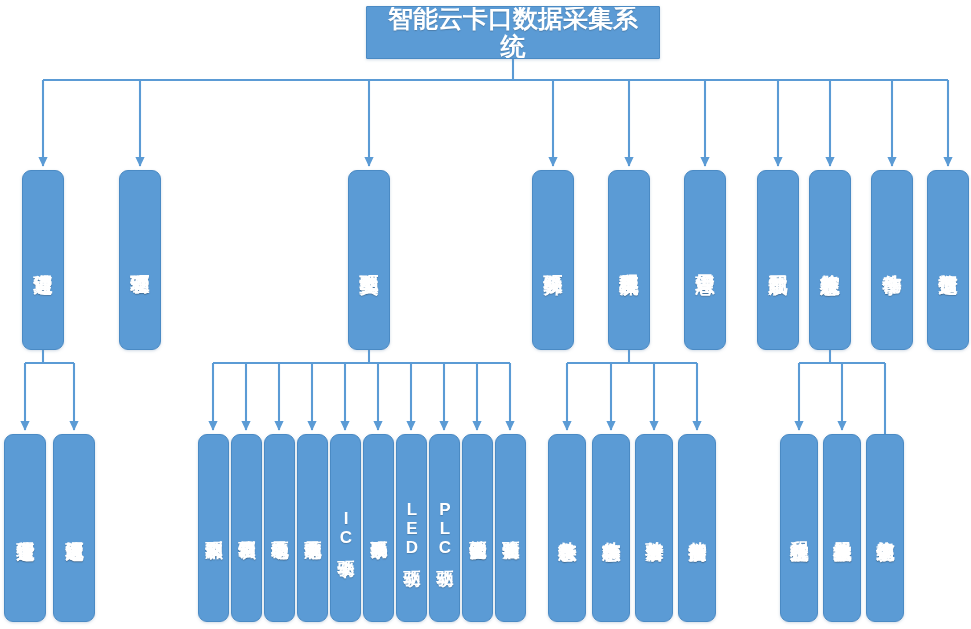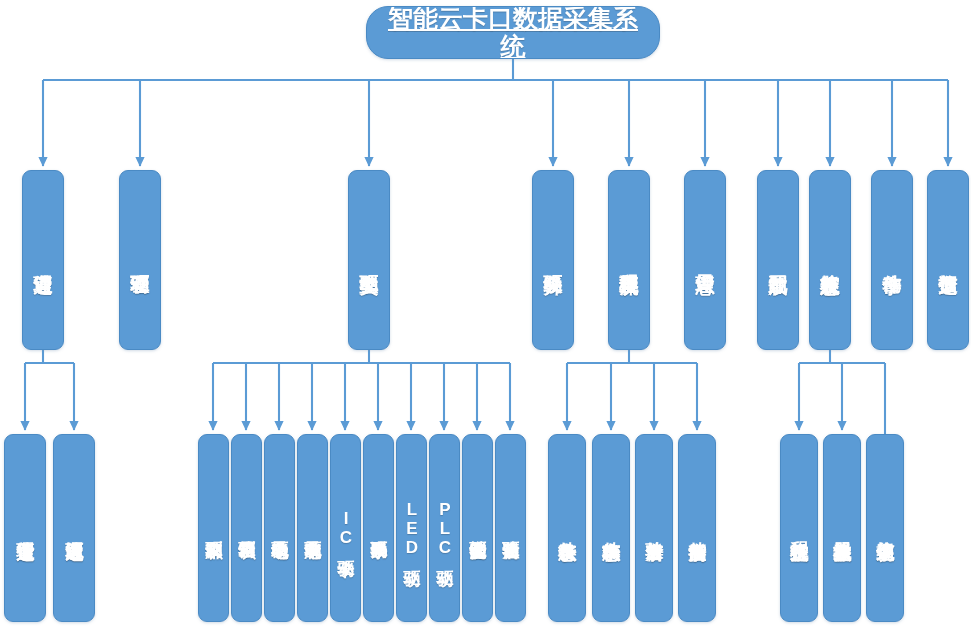--- a/index.html
+++ b/index.html
@@ -41,22 +41,21 @@
   }
   .node .label {
     display: block;
     font-weight: bold;
     line-height: 1.04;
     letter-spacing: 0px;
     text-shadow: 0 1px 1px rgba(60,90,120,0.45);
   }
   
   .node.root {
-    border-radius: 22px;
-    text-decoration: underline;
+    border-radius: 1px;
   }
   .node.root .label {
     writing-mode: horizontal-tb;
     font-size: 25px;
     line-height: 1.1;
     padding: 0 10px;
   }
   
   .node.vert .label {
     writing-mode: vertical-rl;

